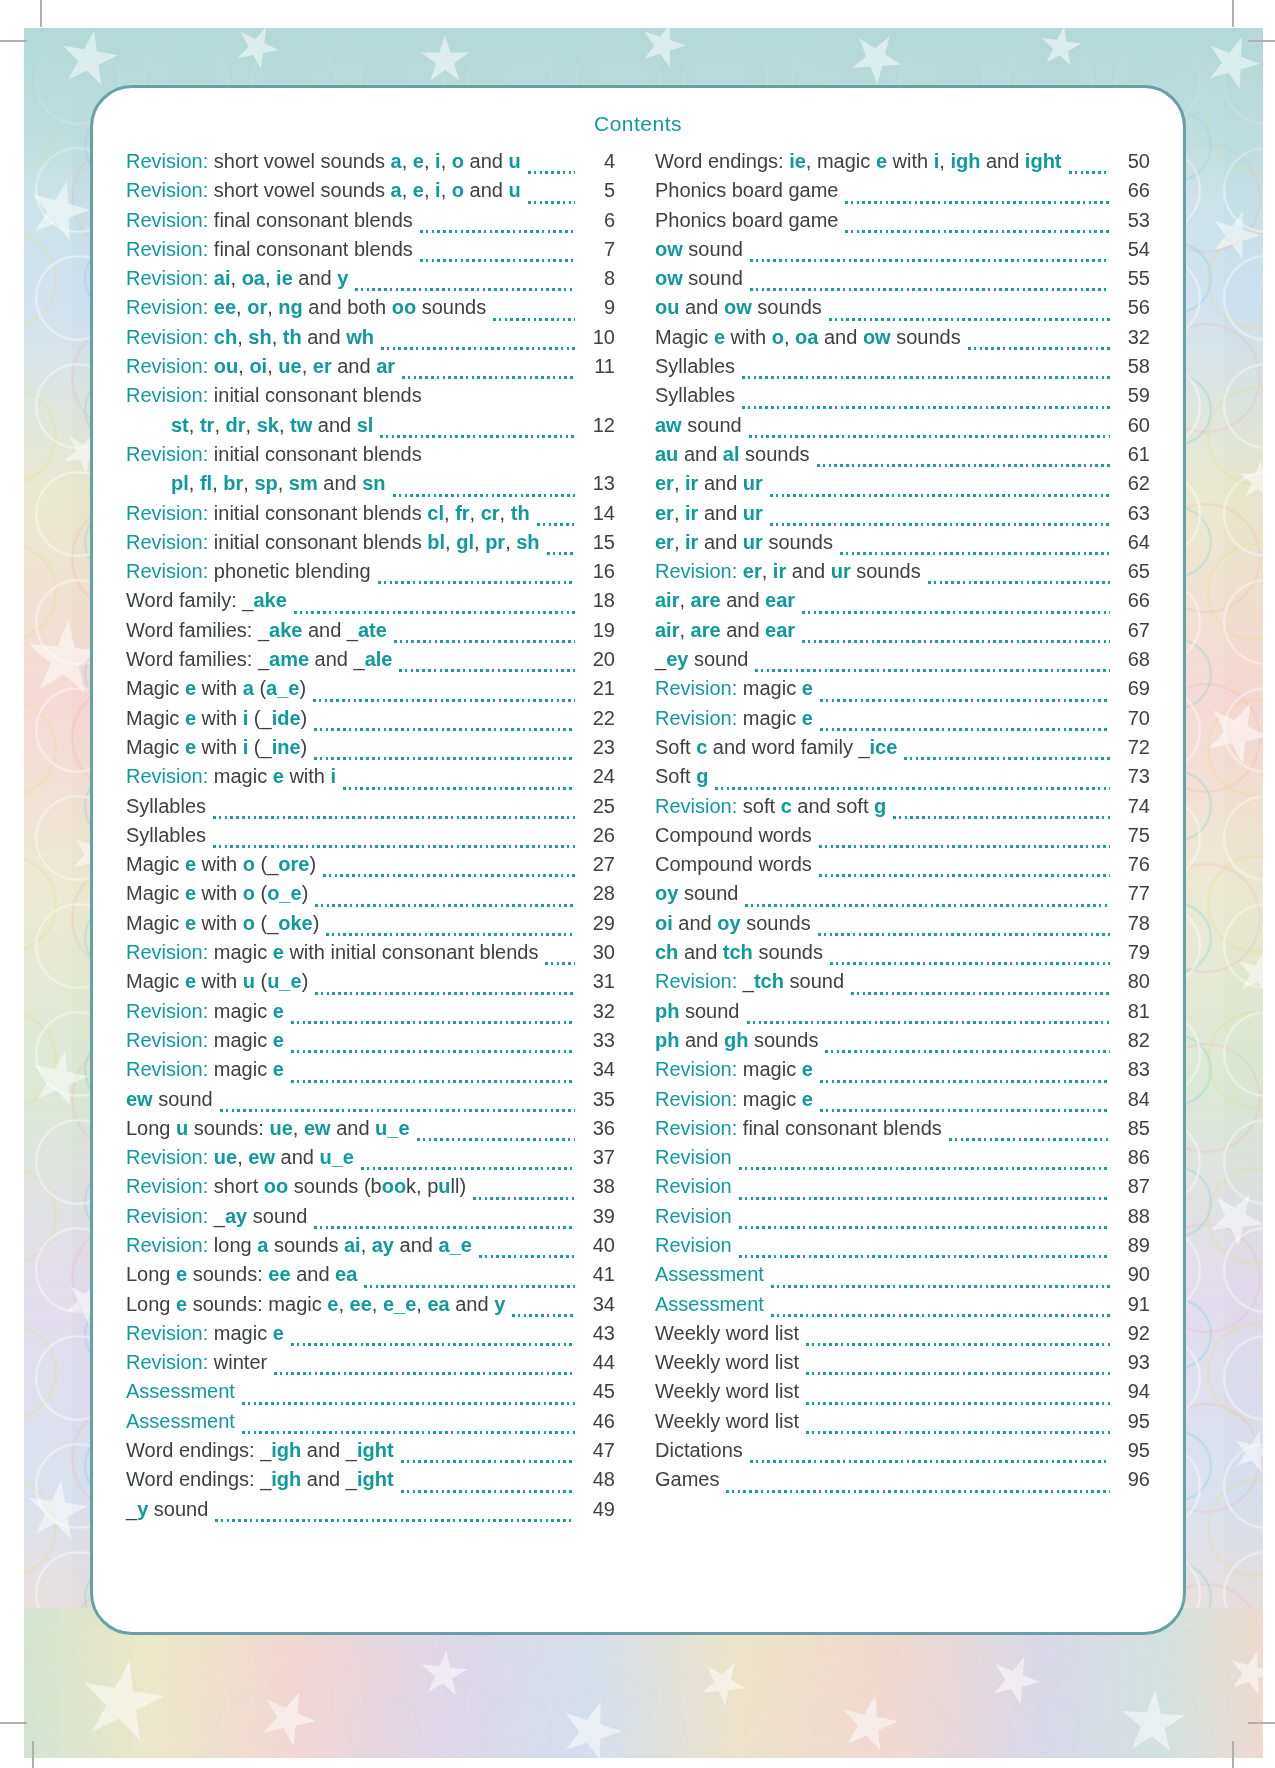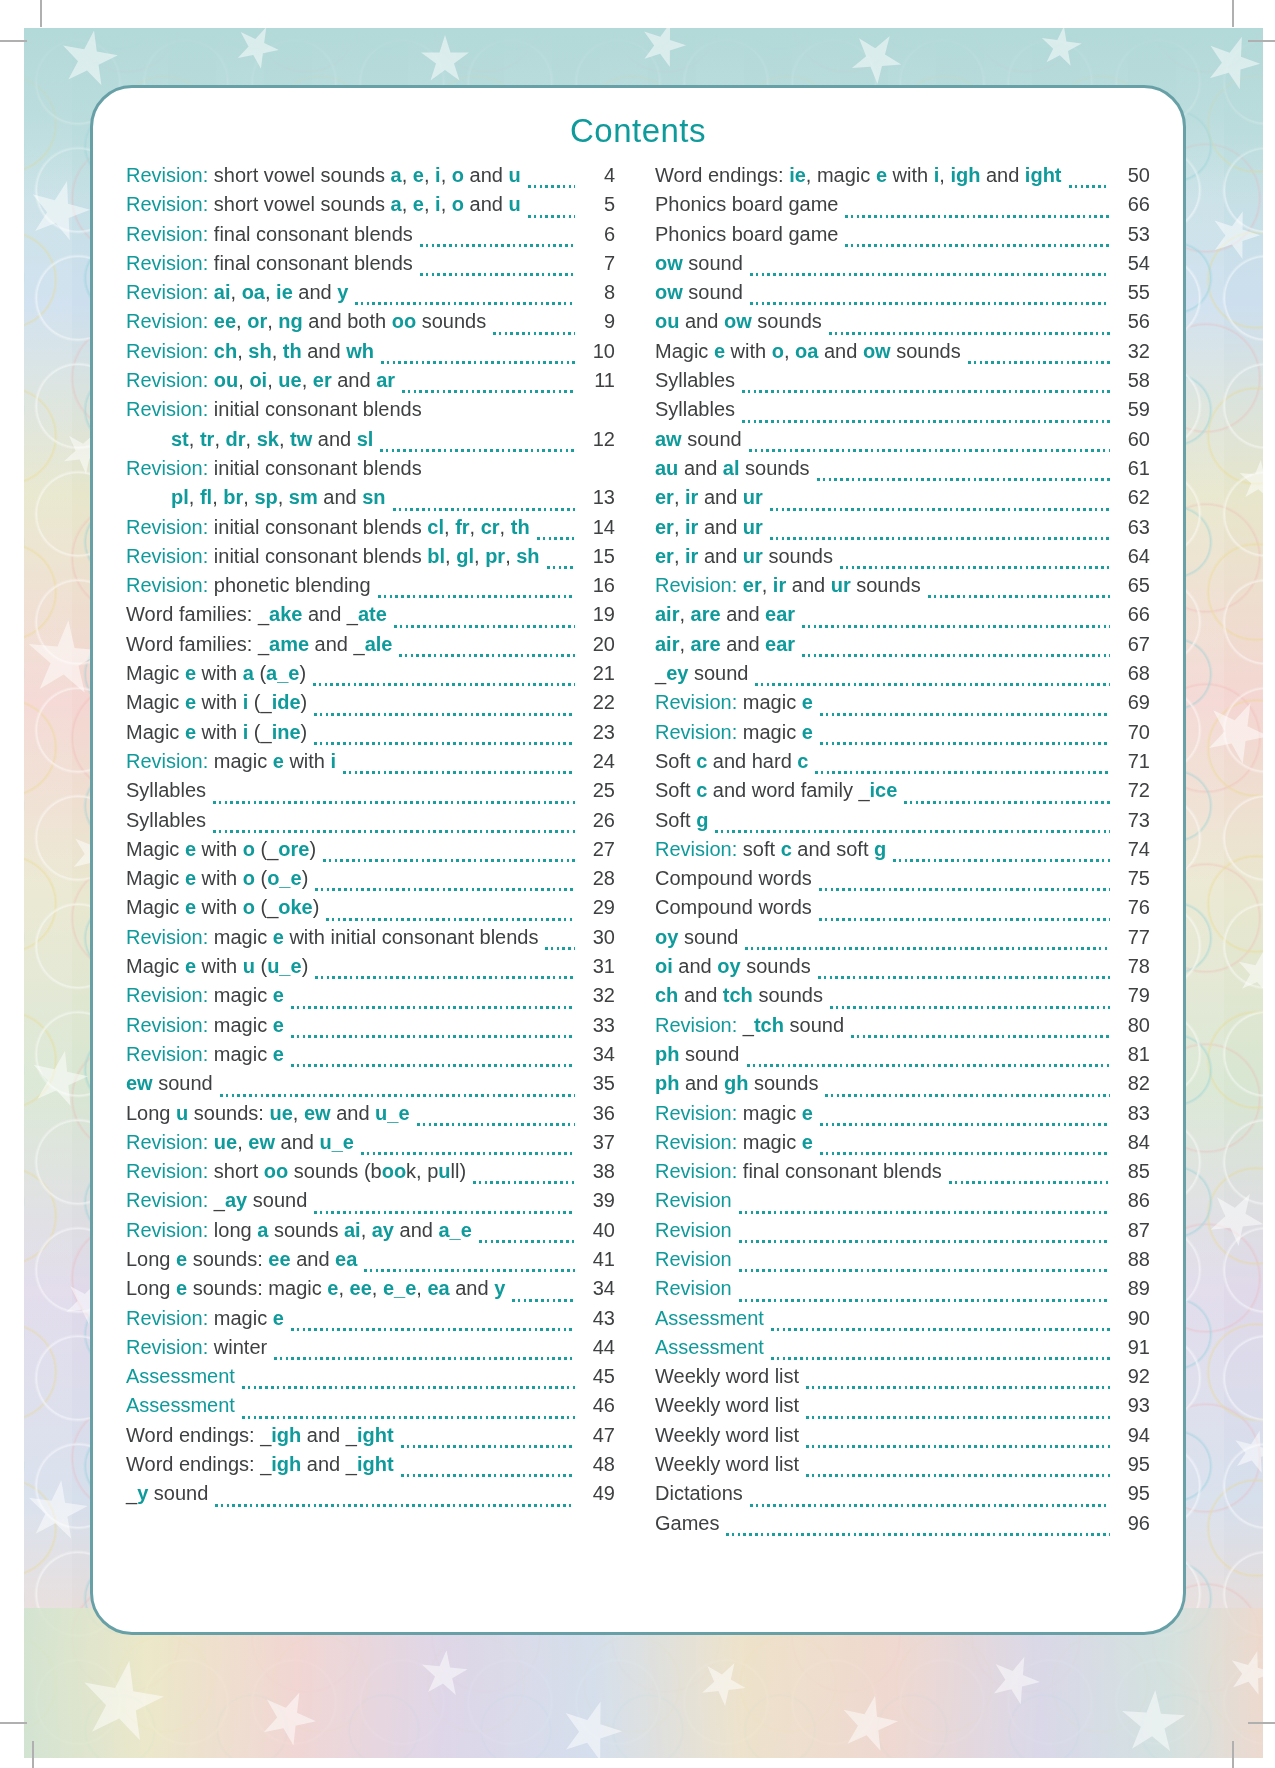--- a/index.html
+++ b/index.html
@@ -42,21 +42,21 @@
     clip-path:polygon(50% 0%, 61% 35%, 98% 35%, 68% 57%, 79% 91%, 50% 70%, 21% 91%, 32% 57%, 2% 35%, 39% 35%);
   }
   .crop{position:absolute;background:#b0b0b0;}
   
   .panel{
     position:absolute;left:90px;top:85px;width:1096px;height:1550px;box-sizing:border-box;
     background:#ffffff;border:3px solid var(--panelBorder,#67a1a7);border-radius:42px;
   }
   .title{
     margin-top:24px;text-align:center;
-    font-size:33px;letter-spacing:.5px;color:var(--teal,#0f9a9b);
+    font-size:21px;letter-spacing:.5px;color:var(--teal,#0f9a9b);
   }
   .cols{display:flex;margin:14px 33px 0 33px;}
   .col-left{width:489px;margin-right:40px;flex:none;}
   .col-right{flex:1;min-width:0;}
   .toc-row{
     display:flex;align-items:baseline;height:29.3px;
     font-size:20px;color:var(--dark,#3f4042);white-space:nowrap;
   }
   .toc-row.indent{padding-left:45px;}
   .toc-text{flex:none;}
@@ -185,20 +185,25 @@
           <span class="toc-text"><span class="seg-r">Revision:</span><span class="seg-n"> initial consonant blends </span><span class="seg-b">bl</span><span class="seg-n">, </span><span class="seg-b">gl</span><span class="seg-n">, </span><span class="seg-b">pr</span><span class="seg-n">, </span><span class="seg-b">sh</span></span>
           <span class="leader"></span>
           <span class="pagenum">15</span>
         </div>
         <div class="toc-row">
           <span class="toc-text"><span class="seg-r">Revision:</span><span class="seg-n"> phonetic blending</span></span>
           <span class="leader"></span>
           <span class="pagenum">16</span>
         </div>
         <div class="toc-row">
+          <span class="toc-text"><span class="seg-n">Word family: _</span><span class="seg-b">ake</span></span>
+          <span class="leader"></span>
+          <span class="pagenum">18</span>
+        </div>
+        <div class="toc-row">
           <span class="toc-text"><span class="seg-n">Word families: _</span><span class="seg-b">ake</span><span class="seg-n"> and _</span><span class="seg-b">ate</span></span>
           <span class="leader"></span>
           <span class="pagenum">19</span>
         </div>
         <div class="toc-row">
           <span class="toc-text"><span class="seg-n">Word families: _</span><span class="seg-b">ame</span><span class="seg-n"> and _</span><span class="seg-b">ale</span></span>
           <span class="leader"></span>
           <span class="pagenum">20</span>
         </div>
         <div class="toc-row">
@@ -440,25 +445,20 @@
         </div>
         <div class="toc-row">
           <span class="toc-text"><span class="seg-r">Revision:</span><span class="seg-n"> magic </span><span class="seg-b">e</span></span>
           <span class="leader"></span>
           <span class="pagenum">69</span>
         </div>
         <div class="toc-row">
           <span class="toc-text"><span class="seg-r">Revision:</span><span class="seg-n"> magic </span><span class="seg-b">e</span></span>
           <span class="leader"></span>
           <span class="pagenum">70</span>
-        </div>
-        <div class="toc-row">
-          <span class="toc-text"><span class="seg-n">Soft </span><span class="seg-b">c</span><span class="seg-n"> and hard </span><span class="seg-b">c</span></span>
-          <span class="leader"></span>
-          <span class="pagenum">71</span>
         </div>
         <div class="toc-row">
           <span class="toc-text"><span class="seg-n">Soft </span><span class="seg-b">c</span><span class="seg-n"> and word family _</span><span class="seg-b">ice</span></span>
           <span class="leader"></span>
           <span class="pagenum">72</span>
         </div>
         <div class="toc-row">
           <span class="toc-text"><span class="seg-n">Soft </span><span class="seg-b">g</span></span>
           <span class="leader"></span>
           <span class="pagenum">73</span>

